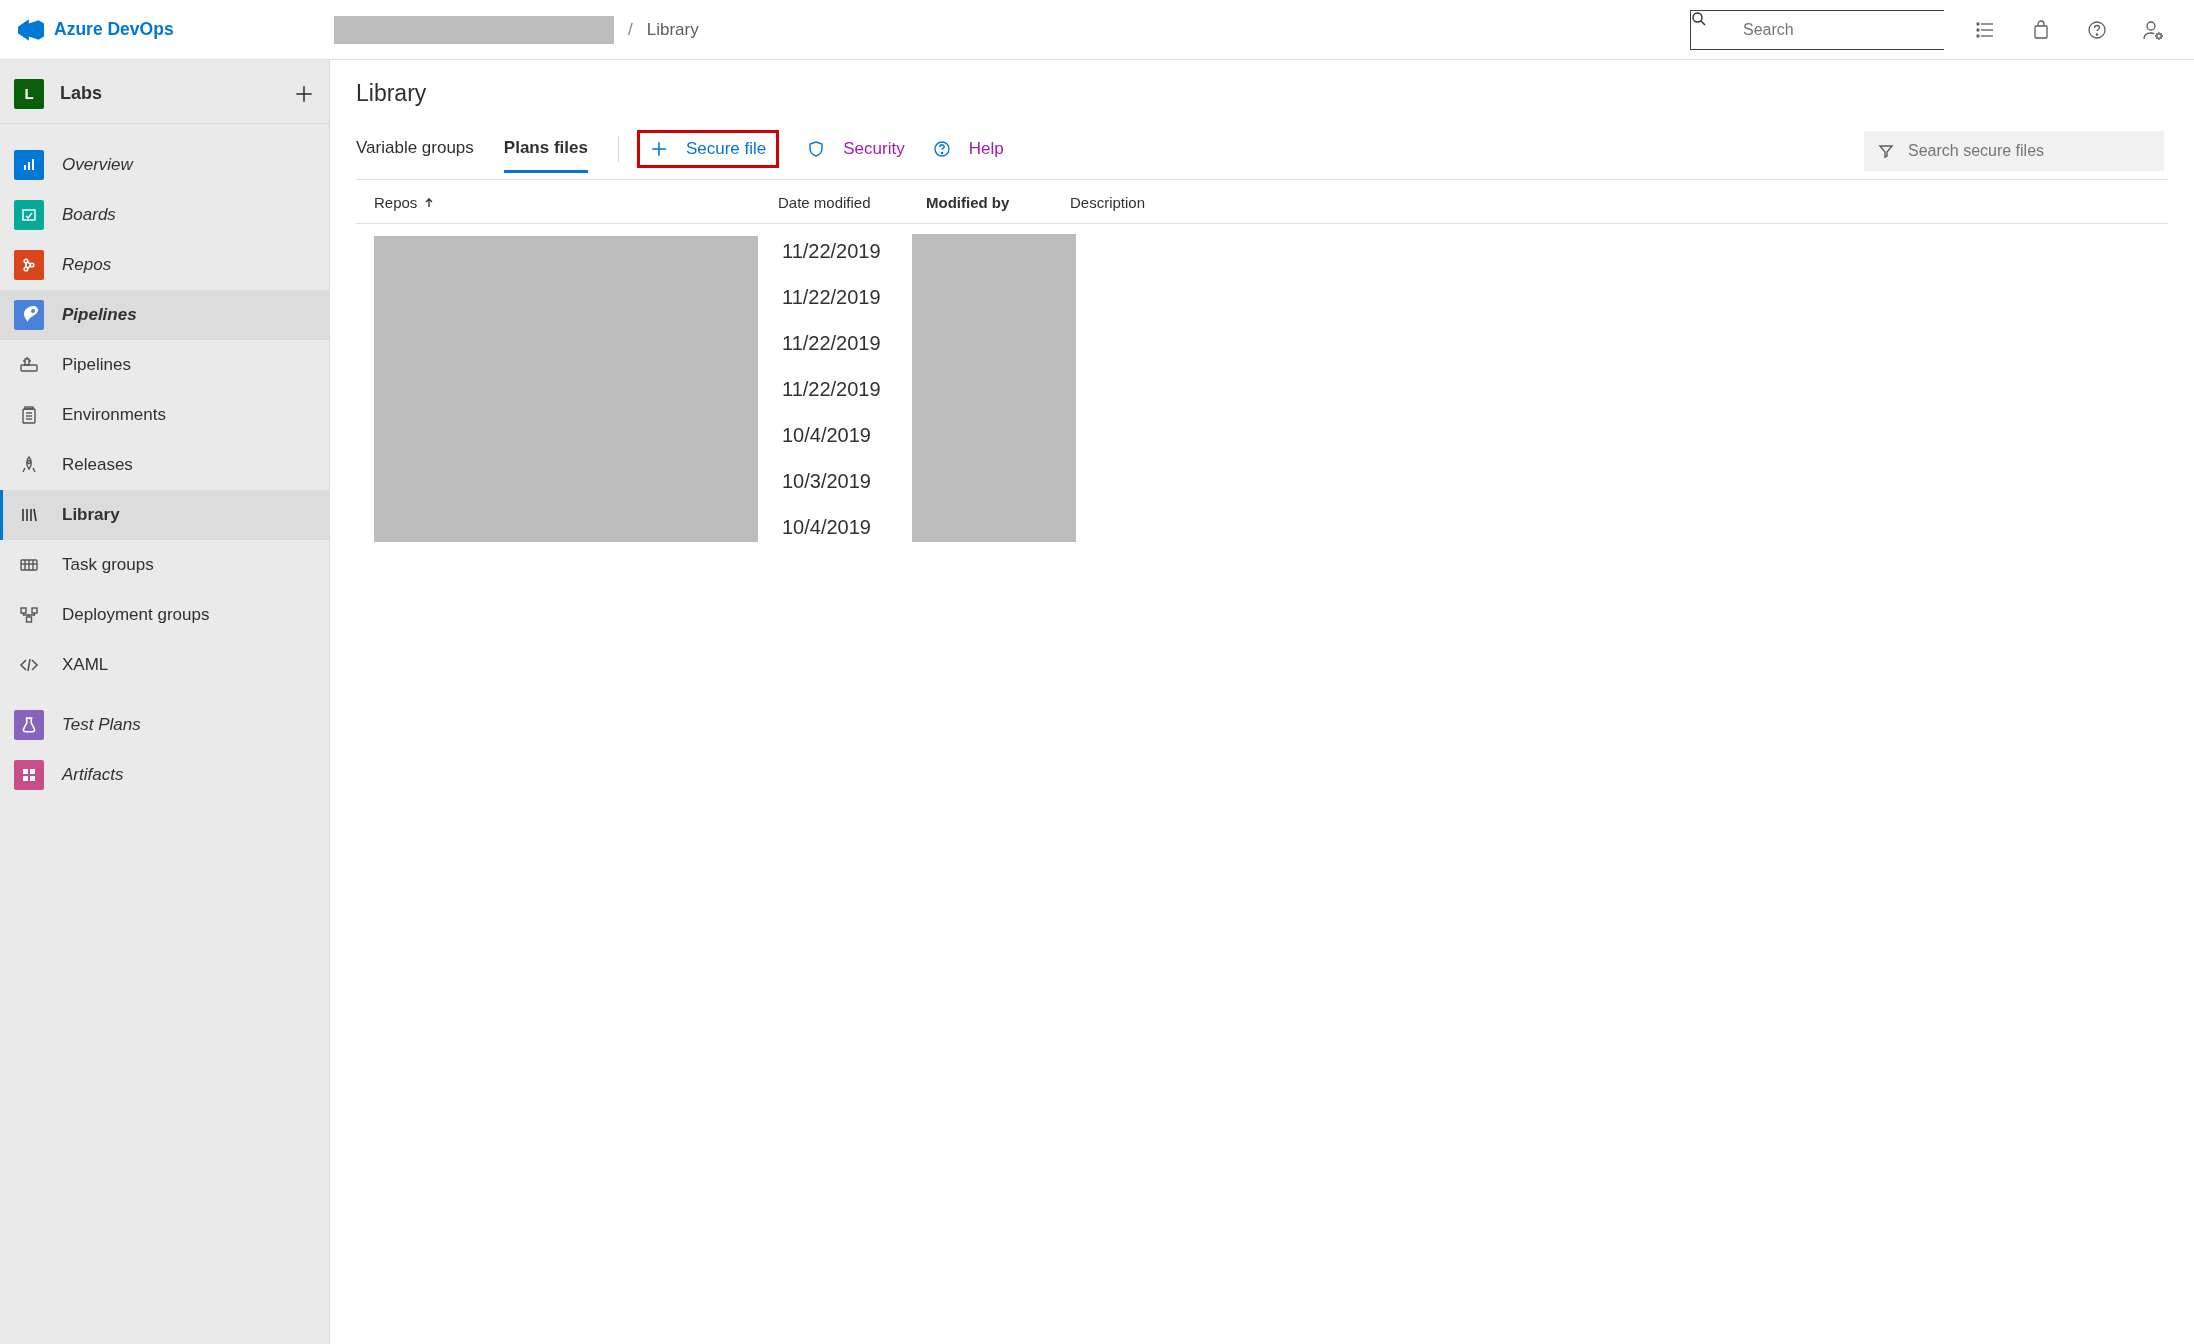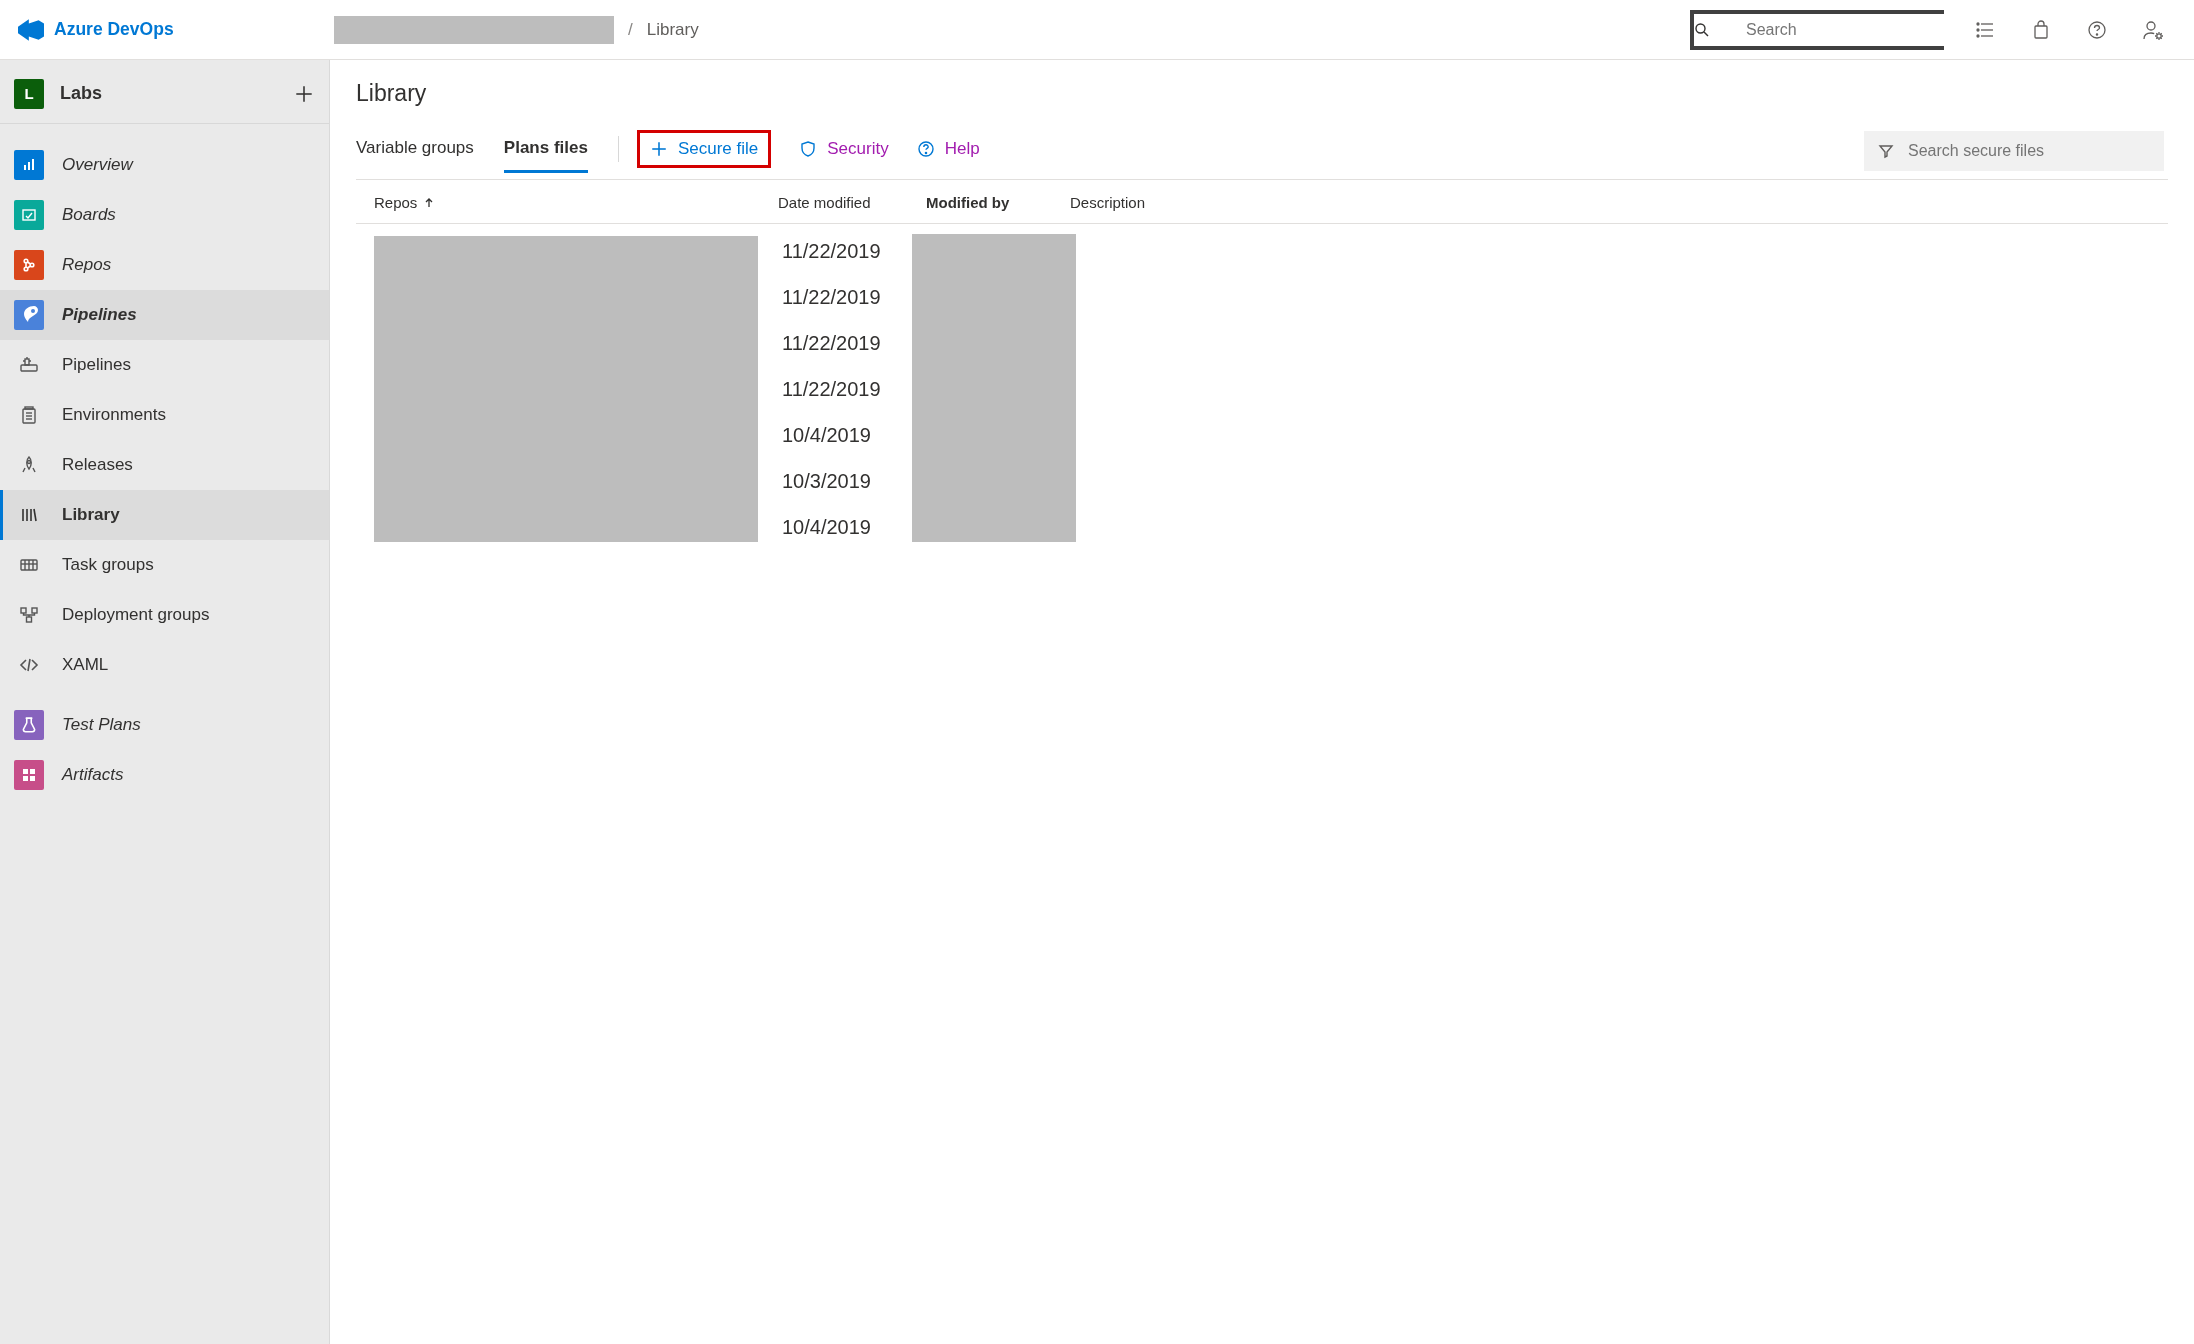--- a/index.html
+++ b/index.html
@@ -41,22 +41,21 @@
     color: #605e5c;
     margin-left: 14px;
   }
   .breadcrumb .crumb-placeholder {
     width: 280px; height: 28px; background: #bdbdbd;
   }
   .breadcrumb .sep { color: #8a8886; }
   .flex-spacer { flex: 1; }
   .search-box {
     display: flex;
-    align-items: center;
-    border: 4px solid #404040;
+    border: 1px solid #404040;
     height: 40px;
     width: 254px;
     font-size: 16px;
     color: #605e5c;
     margin-right: 30px;
     gap: 36px;
   }
   .search-box .search-ic { width: 34px; text-align: center; }
   .search-box input {
     border: none; outline: none; height: 100%; flex: 1; font-size: 16px; color: #323130;
@@ -144,21 +143,21 @@
     padding-right: 4px;
   }
   .tabs { display: flex; }
   .tab {
     padding: 0 0 12px 0; margin-right: 30px;
     font-size: 17px; color: #323130; cursor: pointer;
   }
   .tab.active { font-weight: 600; border-bottom: 3px solid #0078d4; }
   .divider { width: 1px; height: 26px; background: #d8d8d8; margin: 0 18px 12px 0; }
   .tool-btn {
-    display: flex; align-items: center; gap: 10px;
+    display: flex; align-items: center; gap: 18px;
     font-size: 17px; color: #0078d4; cursor: pointer;
     padding-bottom: 12px; margin-right: 28px;
   }
   .tool-btn.gray { color: #a21caf; }
   .tool-btn .tool-ic { display: flex; align-items: center; }
   .tool-btn.highlighted {
     border: 3px solid #d40000; padding: 6px 10px 6px 10px;
     margin-bottom: 4px; margin-top: -8px;
   }
   .filter-box {

